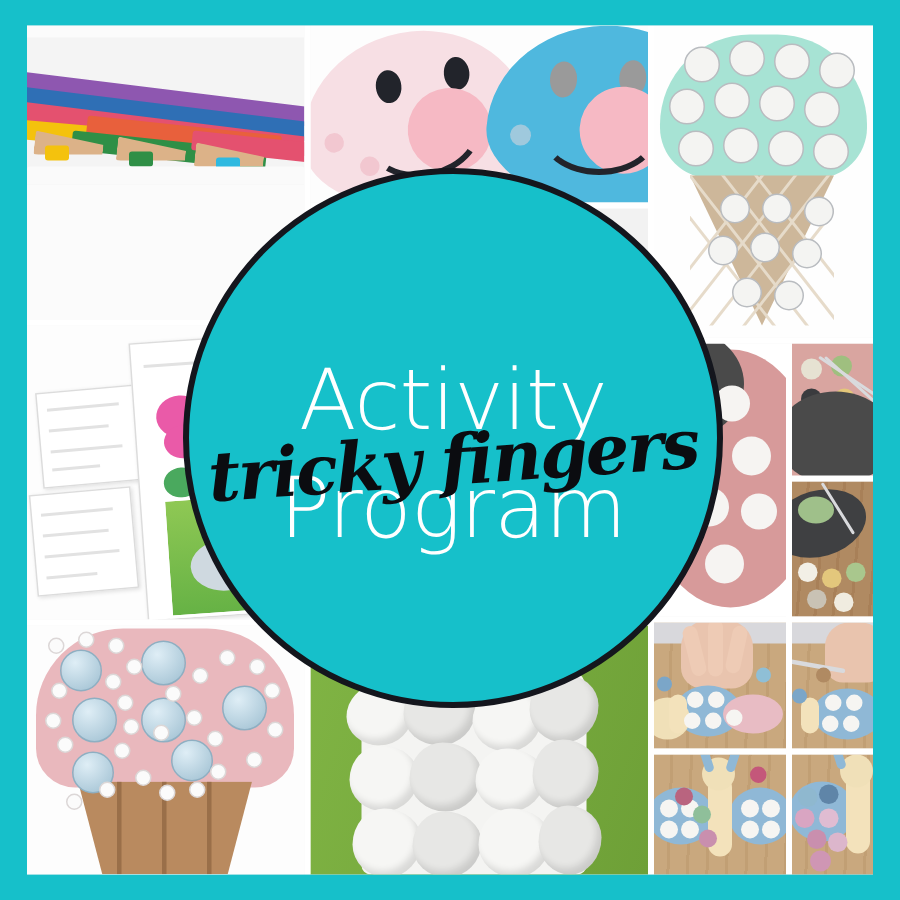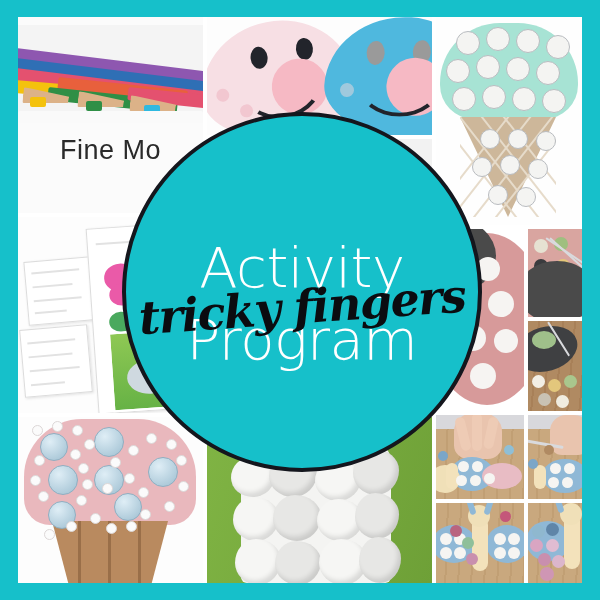--- a/index.html
+++ b/index.html
@@ -173,21 +173,20 @@
         <div class="pen" style="left:30px;top:62px;width:130px;background:#2f8f46;transform:rotate(6deg);"></div>
         <div class="pen" style="left:110px;top:62px;width:90px;background:#e4516f;transform:rotate(6deg);"></div>
         <div class="pen" style="left:5px;top:62px;width:46px;height:16px;background:#dcb288;transform:rotate(6deg);clip-path:polygon(0 0,100% 30%,100% 70%,0 100%);"></div>
         <div class="pen" style="left:60px;top:66px;width:46px;height:16px;background:#dcb288;transform:rotate(6deg);clip-path:polygon(0 0,100% 30%,100% 70%,0 100%);"></div>
         <div class="pen" style="left:112px;top:70px;width:46px;height:16px;background:#dcb288;transform:rotate(6deg);clip-path:polygon(0 0,100% 30%,100% 70%,0 100%);"></div>
         <div class="pen" style="left:12px;top:72px;width:16px;height:10px;background:#f4c20d;border-radius:2px;"></div>
         <div class="pen" style="left:68px;top:76px;width:16px;height:10px;background:#2f8f46;border-radius:2px;"></div>
         <div class="pen" style="left:126px;top:80px;width:16px;height:10px;background:#2fb9e0;border-radius:2px;"></div>
         <div class="pen" style="left:0;top:86px;width:185px;height:14px;background:#fafafa;"></div>
       </div>
-      <div class="pencil-caption">Fine Mo</div>
     </div>
 
     <div class="tile t-smiley">
       <div class="blob pink">
         <div class="eye" style="left:52px;top:24px;width:17px;height:22px;"></div>
         <div class="eye" style="left:98px;top:20px;width:17px;height:22px;"></div>
         <div class="cheek" style="left:70px;top:40px;width:56px;height:56px;"></div>
         <div class="smile" style="left:40px;top:34px;width:72px;height:56px;transform:rotate(-6deg);"></div>
         <div class="dot-s" style="left:14px;top:62px;width:13px;height:13px;background:#f2c7d0;"></div>
         <div class="dot-s" style="left:36px;top:80px;width:13px;height:13px;background:#f2c7d0;"></div>

